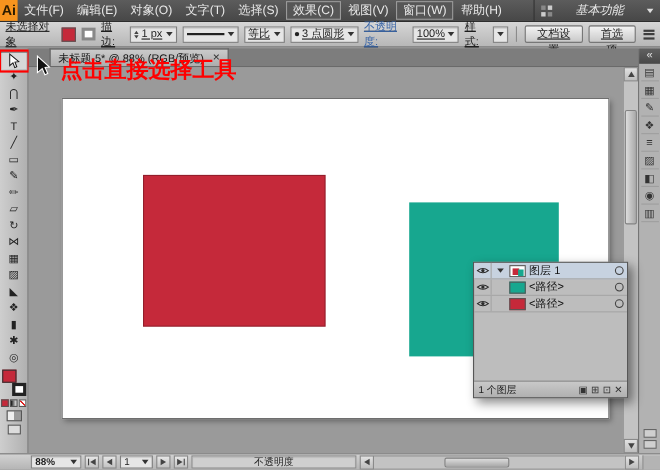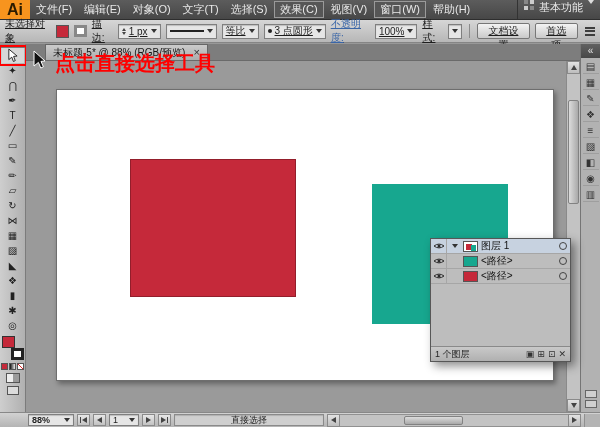--- a/index.html
+++ b/index.html
@@ -1,25 +1,25 @@
 <!DOCTYPE html>
 <html><head>
 <meta charset="utf-8">
 <style>
   html,body{margin:0;padding:0;width:600px;height:427px;overflow:hidden;
     font-family:"Liberation Sans","DejaVu Sans",sans-serif;background:#989898;position:relative;}
   *{box-sizing:border-box;}
   
   .menubar{height:20px;background:linear-gradient(#5c5c5c,#474747);display:flex;align-items:stretch;
     color:#e8e8e8;font-size:11px;border-bottom:1px solid #2e2e2e;}
-  .logo{width:30px;display:flex;align-items:center;justify-content:center;background:#f7941e;
-    color:#2c1c00;font-weight:bold;font-size:16px;}
+  .logo{width:16px;display:flex;align-items:center;justify-content:center;background:#f7941e;
+    color:#2c1c00;font-weight:bold;font-size:13px;}
   .menu-item{padding:0 6px;display:flex;align-items:center;cursor:default;}
   .menu-item.outlined{border:1px solid #9a9a9a;background:#565656;margin:1px 1px;padding:0 5px;}
-  .mb-right{margin-left:auto;display:flex;align-items:flex-start;border-left:1px solid #333;padding:0 6px;gap:5px;}
+  .mb-right{margin-left:auto;display:flex;align-items:center;border-left:1px solid #333;padding:0 6px;gap:21px;font-style:italic;}
   .ws-icon{width:10px;height:10px;background:
     linear-gradient(#888,#888) 0 0/4px 4px no-repeat,
     linear-gradient(#ccc,#ccc) 6px 0/4px 4px no-repeat,
     linear-gradient(#ccc,#ccc) 0 6px/4px 4px no-repeat,
     linear-gradient(#888,#888) 6px 6px/4px 4px no-repeat;}
   .caret{width:0;height:0;border-left:3px solid transparent;border-right:3px solid transparent;border-top:4px solid #333;}
   .caret.lt{border-top-color:#ddd;}
   
   .controlbar{height:23px;background:linear-gradient(#d6d6d6,#b7b7b7);border-bottom:1px solid #858585;
     display:flex;align-items:center;gap:5px;padding:0 5px;font-size:10px;color:#1d1d1d;text-decoration:underline;}
@@ -350,21 +350,21 @@
     <span class="caret"></span>
   </div>
   <div class="nav-btn">
       <span class="tri-r"></span>
     </div>
   <div class="nav-btn">
       <span class="tri-r"></span>
       <span class="nav-bar"></span>
     </div>
   <div class="status-field">
-    <span>直接选择</span>
+    <span>不透明度</span>
   </div>
   <div class="hscroll">
     <div class="sb-btn">
         <span class="tri-l"></span>
       </div>
     <div class="sb-track h">
         <div class="sb-thumb h"></div>
       </div>
     <div class="sb-btn">
         <span class="tri-r"></span>

